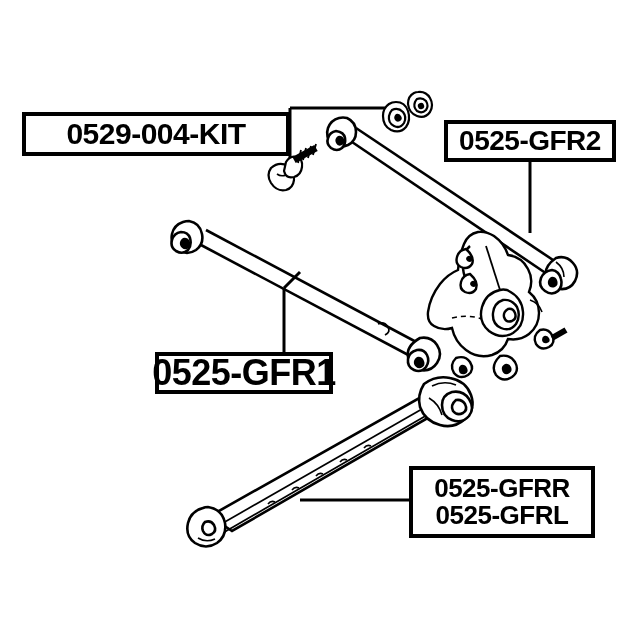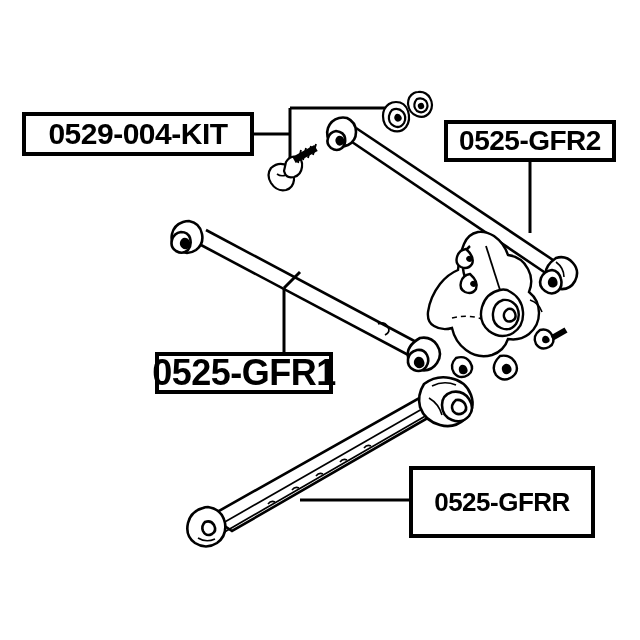--- a/index.html
+++ b/index.html
@@ -3,21 +3,21 @@
 <meta charset="utf-8">
 <title>Parts Diagram</title>
 <style>
   html,body{margin:0;padding:0;background:#ffffff;}
   body{width:640px;height:640px;overflow:hidden;font-family:"Liberation Sans",sans-serif;}
   #stage{position:relative;width:640px;height:640px;background:#ffffff;}
   #art{position:absolute;left:0;top:0;width:640px;height:640px;}
   .callout{position:absolute;box-sizing:border-box;background:#ffffff;border:4px solid #000000;
            display:flex;flex-direction:column;align-items:center;justify-content:center;}
   .callout .line{font-weight:bold;color:#000000;letter-spacing:-0.5px;white-space:nowrap;line-height:1.02;}
-  #cal-kit{left:22px;top:112px;width:232px;height:44px;}
+  #cal-kit{left:22px;top:112px;width:268px;height:44px;}
   #cal-kit .line{font-size:30px;}
   #cal-gfr2{left:444px;top:120px;width:172px;height:42px;}
   #cal-gfr2 .line{font-size:28px;}
   #cal-gfr1{left:155px;top:352px;width:178px;height:42px;}
   #cal-gfr1 .line{font-size:36px;}
   #cal-gfrrl{left:409px;top:466px;width:186px;height:72px;}
   #cal-gfrrl .line{font-size:26px;}
 </style>
 </head>
 <body>
@@ -158,15 +158,16 @@
   <div class="callout" id="cal-gfr2">
     <span class="line">0525-GFR2</span>
   </div>
 
   <div class="callout" id="cal-gfr1">
     <span class="line">0525-GFR1</span>
   </div>
 
   <div class="callout" id="cal-gfrrl">
     <span class="line">0525-GFRR</span>
+    <span class="line">0525-GFRL</span>
   </div>
 
 </div>
 
 </body></html>

